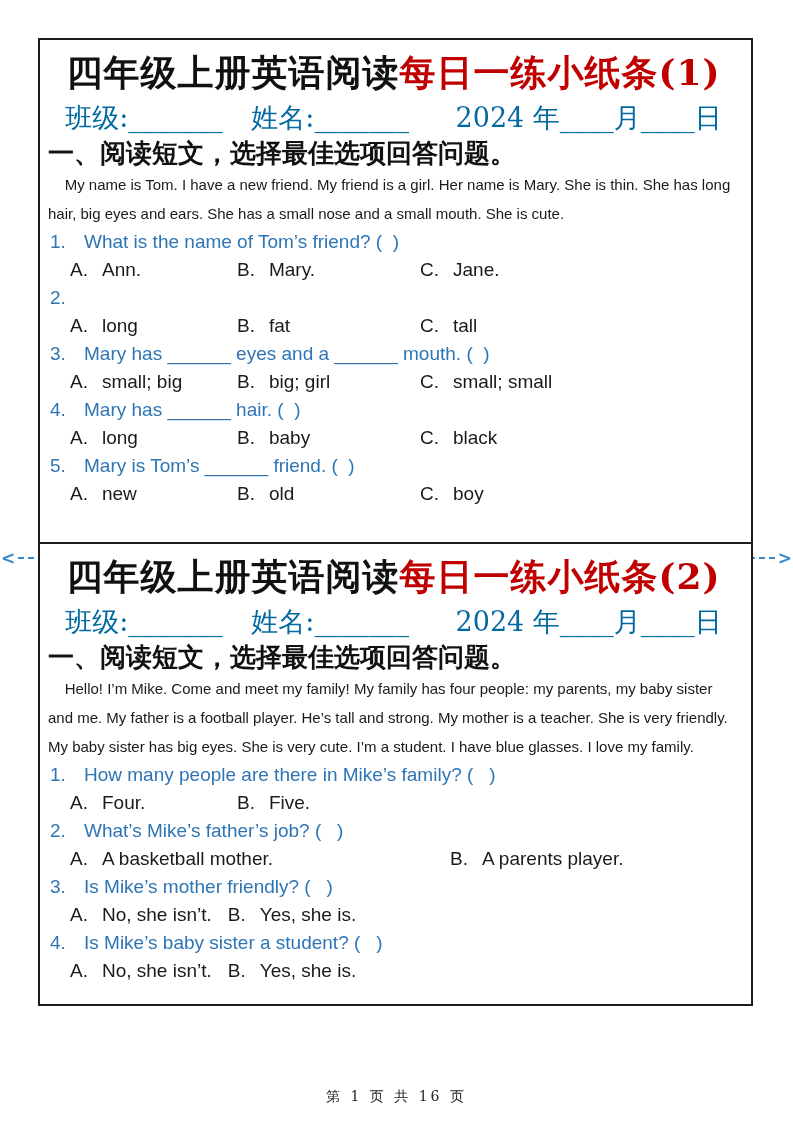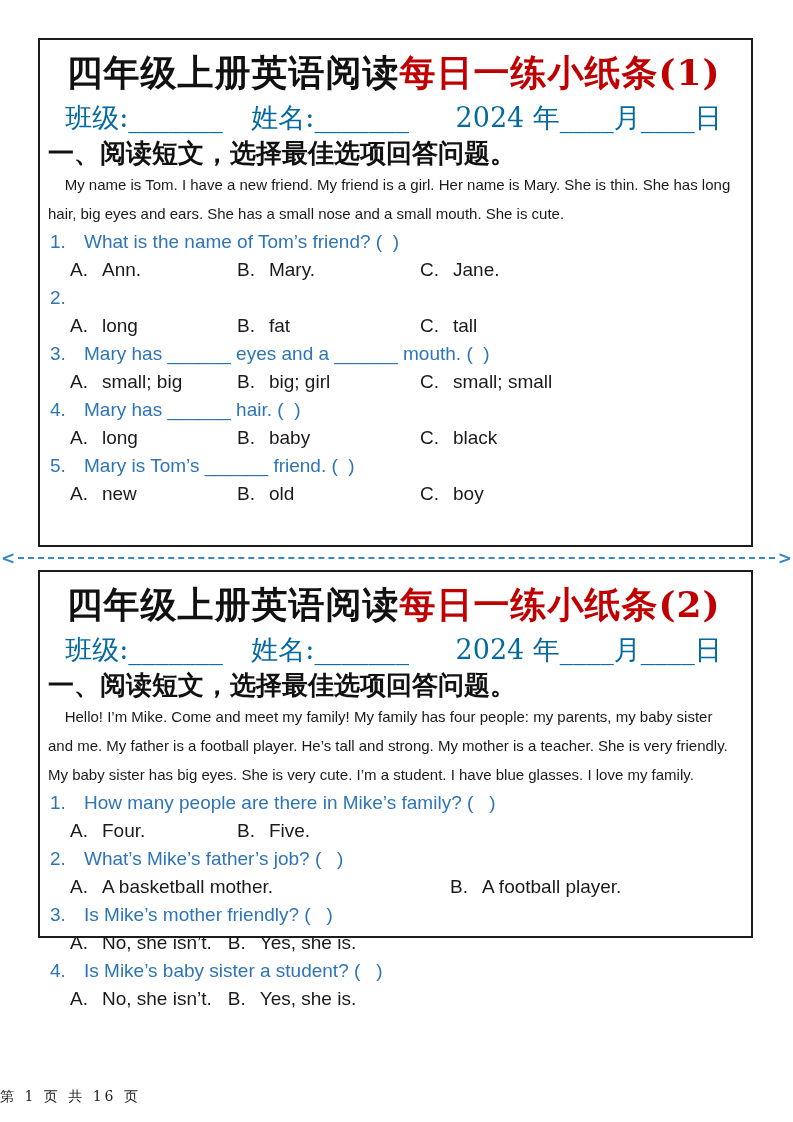--- a/index.html
+++ b/index.html
@@ -8,21 +8,21 @@
     font-family:"Liberation Sans","DejaVu Sans",sans-serif;
     position:relative;overflow:hidden;
   }
   .sheet{position:absolute;inset:0;}
   .box{
     position:absolute;left:38px;width:715px;background:#fff;
     border:2px solid #1c1c1c;box-sizing:border-box;
     padding:6px 12px 0 8px;
   }
   .box.first{top:38px;height:509px;}
-  .box.second{top:570px;height:368px;}
+  .box.second{top:542px;height:464px;}
   .title{
     text-align:center;font-family:"DejaVu Serif","Liberation Serif",serif;
     font-weight:bold;font-size:36px;line-height:52px;letter-spacing:1px;
     white-space:nowrap;color:#111;
   }
   .title .red{color:#C00000;}
   .info{
     text-align:center;font-family:"DejaVu Serif","Liberation Serif",serif;
     font-size:27px;line-height:36px;margin-top:2px;white-space:nowrap;color:#0369a1;
   }
@@ -50,21 +50,21 @@
   .cutline{
     position:absolute;top:548px;left:0;width:793px;height:20px;
     display:flex;align-items:center;color:#3A87C6;
   }
   .cutline .arrow{
     flex:none;font-size:17px;font-weight:bold;line-height:20px;
     font-family:"DejaVu Sans",sans-serif;padding:0 1px;
   }
   .cutline .dash{flex:1;height:0;border-top:2px dashed #3A87C6;margin:0 2px;}
   .footer{
-    position:absolute;top:1088px;left:0;width:793px;
+    position:absolute;top:1088px;left:0;width:793px;text-align:center;
     font-family:"DejaVu Serif","Liberation Serif",serif;
     font-size:14px;letter-spacing:3px;color:#222;
   }
 </style>
 </head>
 <body>
 
 <div class="sheet">
 
   <div class="box first">
@@ -211,21 +211,21 @@
       <span class="qnum">2.</span>
       <span class="qtext">What’s Mike’s father’s job? (   )</span>
     </div>
     <div class="opts colswide">
       <span class="opt">
           <span class="okey">A.</span>
           <span class="otext">A basketball mother.</span>
         </span>
       <span class="opt">
           <span class="okey">B.</span>
-          <span class="otext">A football player.</span>
+          <span class="otext">A parents player.</span>
         </span>
     </div>
 
     <div class="q">
       <span class="qnum">3.</span>
       <span class="qtext">Is Mike’s mother friendly? (   )</span>
     </div>
     <div class="opts inline">
       <span class="opt">
           <span class="okey">A.</span>

